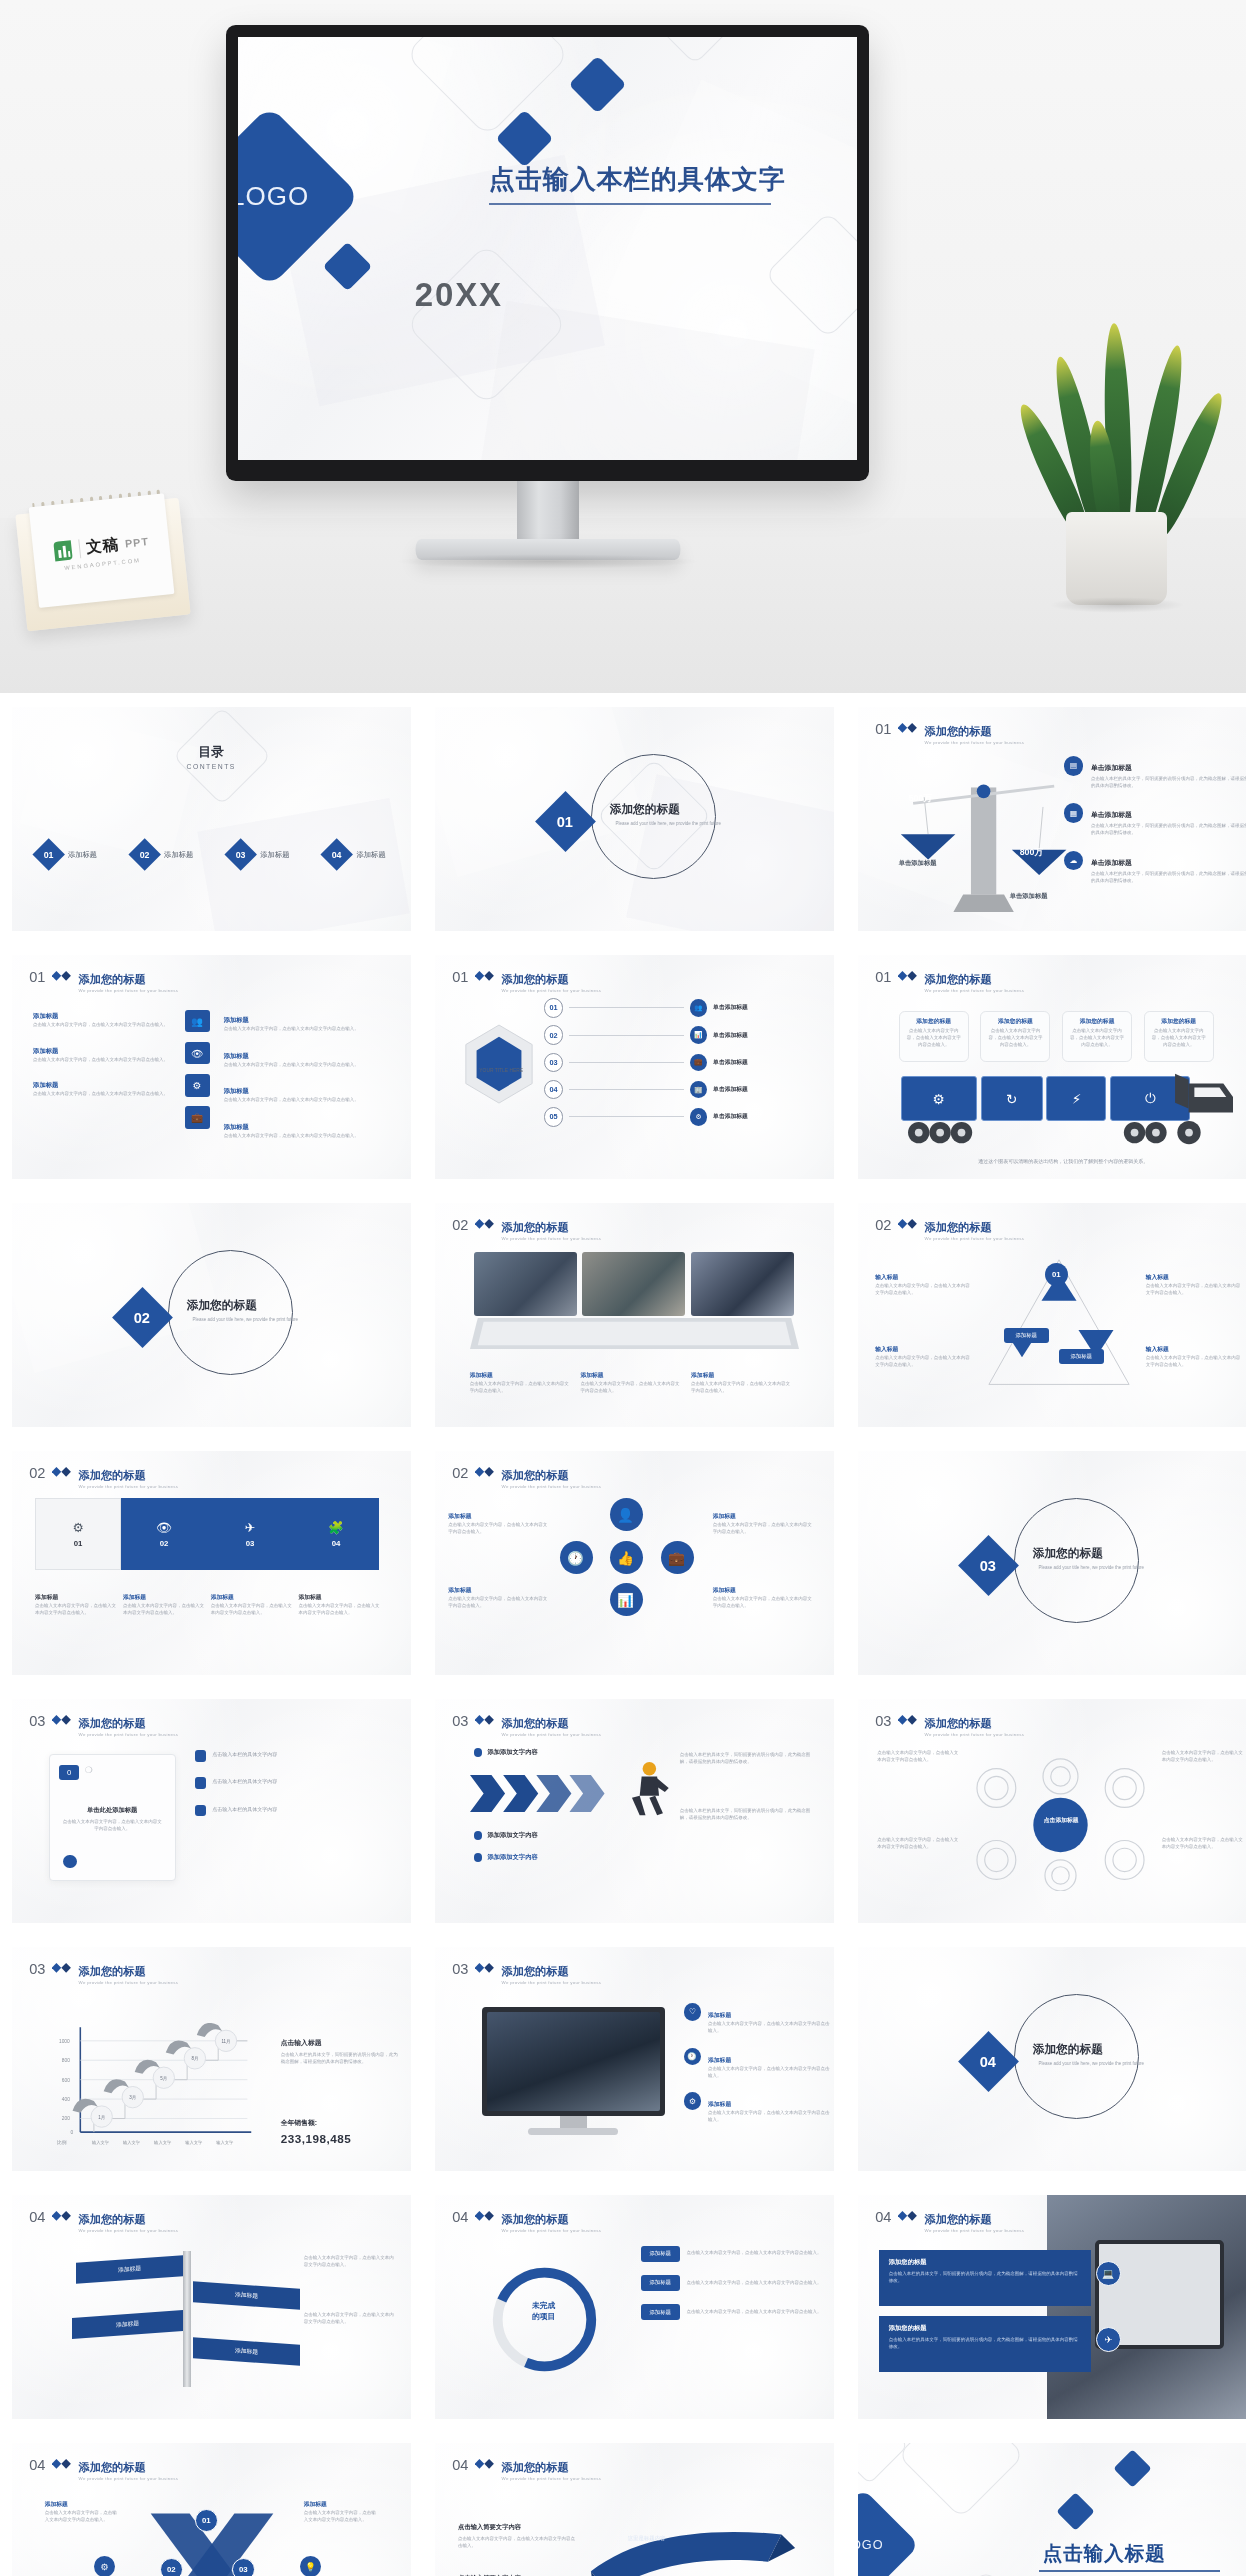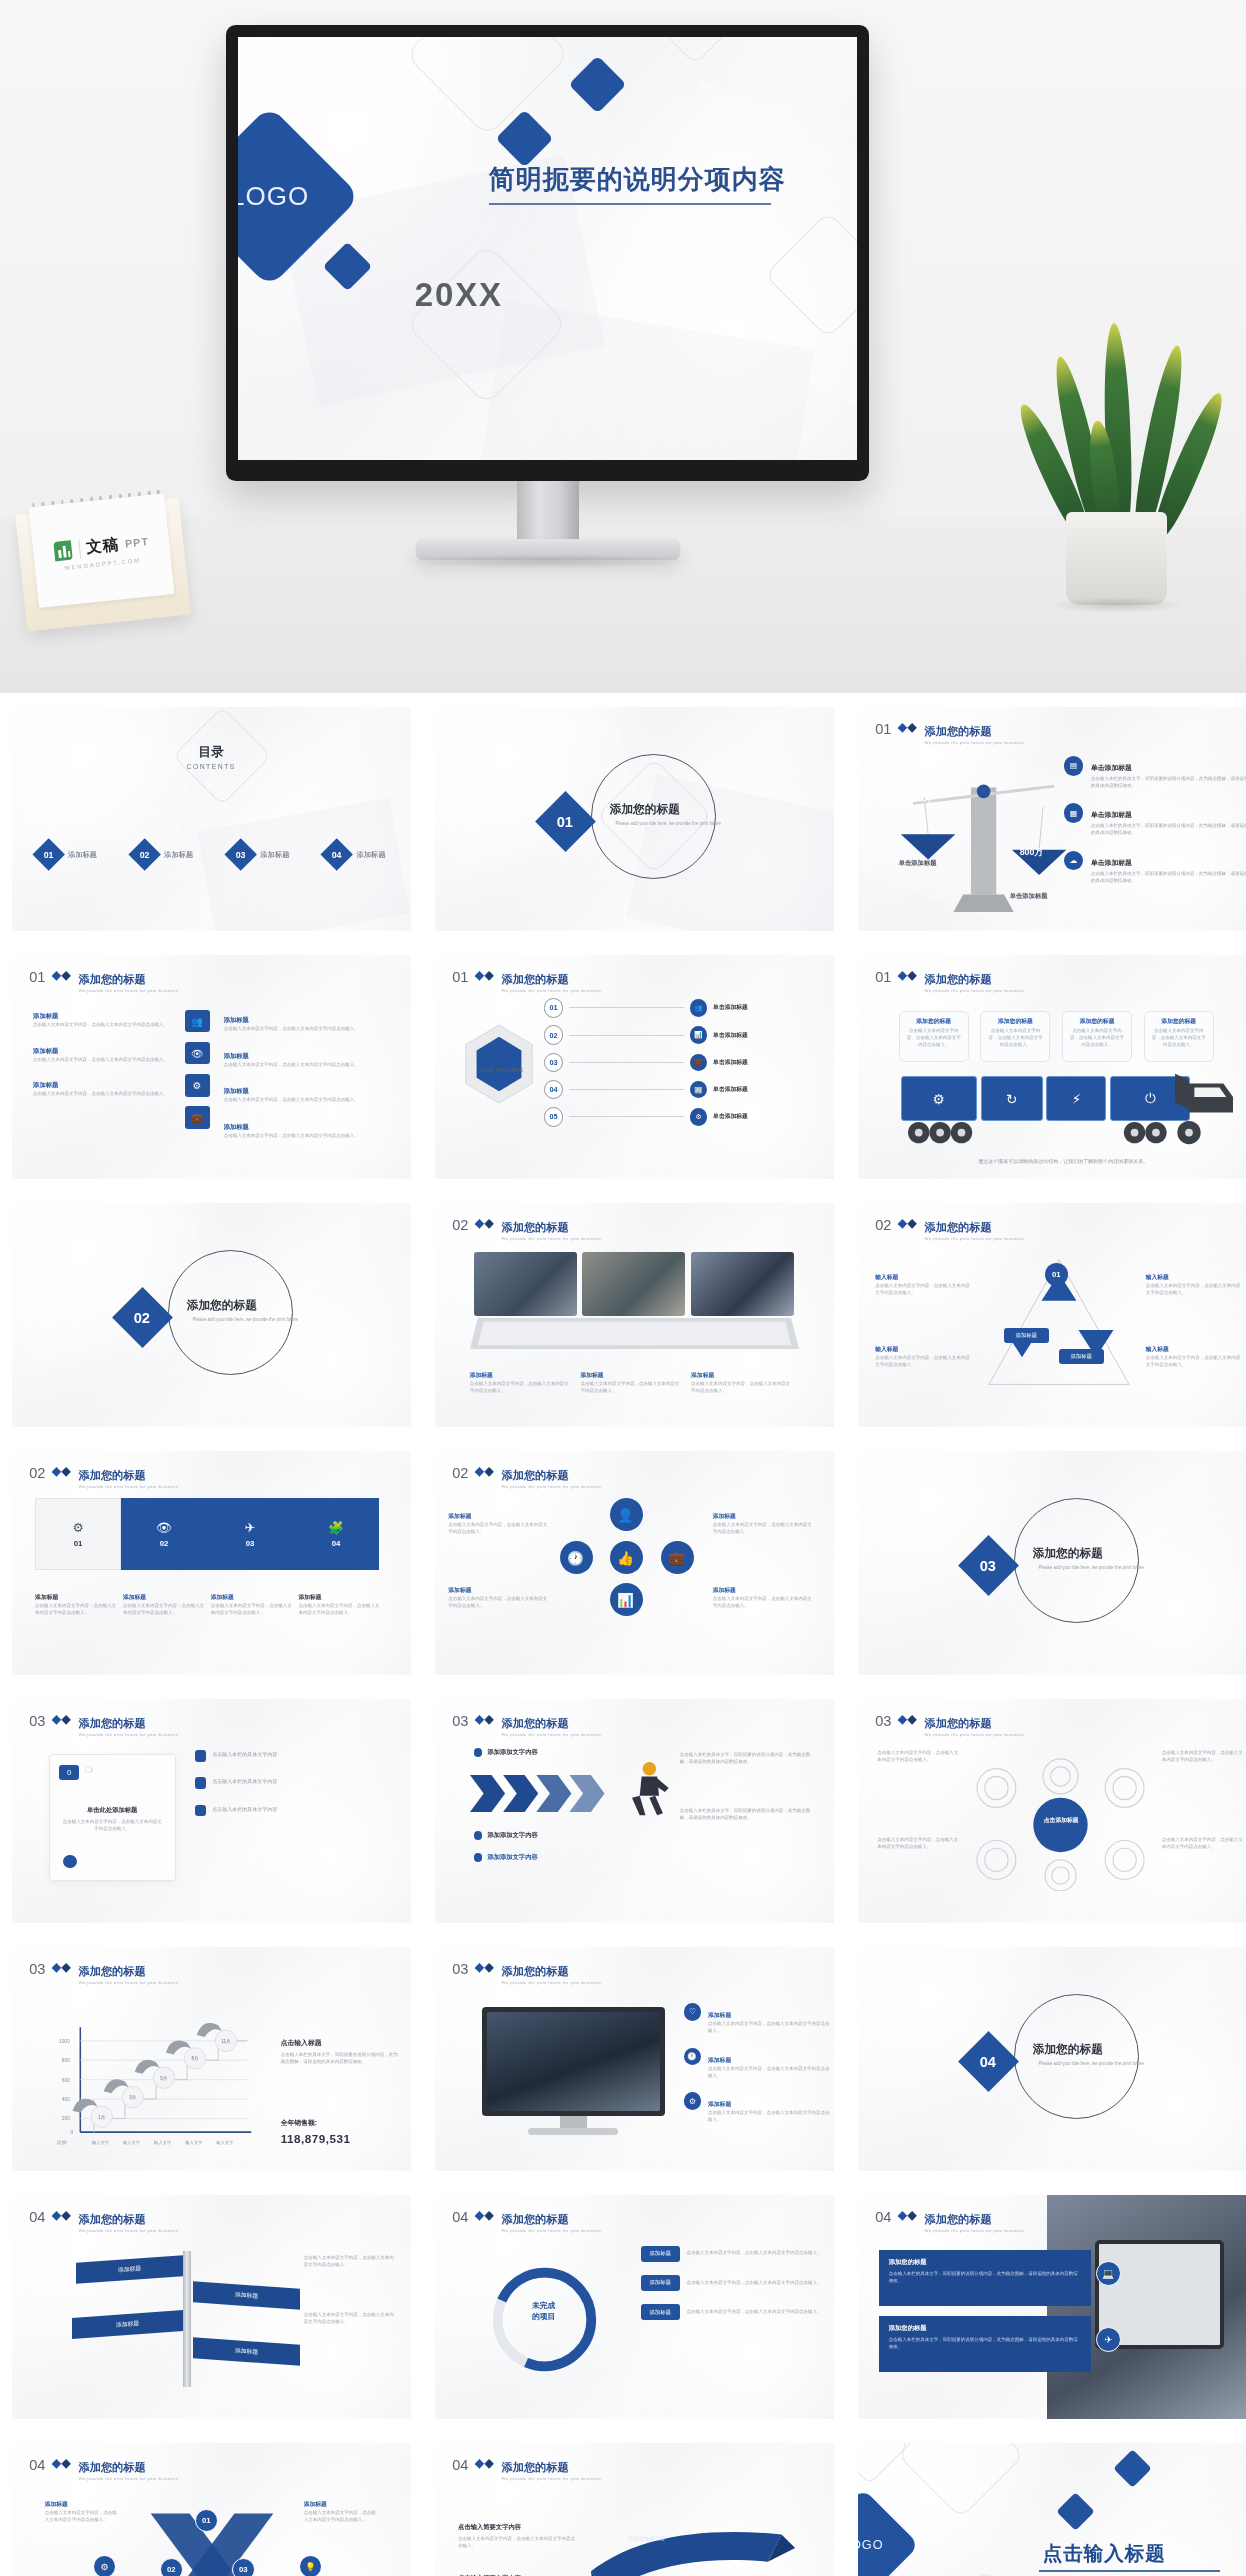--- a/index.html
+++ b/index.html
@@ -219,21 +219,21 @@
         <div class="dia outline" style="left:545px;top:193px;width:90px;height:90px;"></div>
 
         <div class="dia solid" style="left:339px;top:27px;width:41px;height:41px;"></div>
         <div class="dia solid" style="left:266px;top:81px;width:41px;height:41px;"></div>
         <div class="dia solid" style="left:92px;top:212px;width:35px;height:35px;"></div>
 
         <div class="logo-badge" style="left:-33px;top:95px;">
           <span>LOGO</span>
         </div>
 
-        <div class="hero-title" style="left:251px;top:125px;font-size:26px;">简明扼要的说明分项内容</div>
+        <div class="hero-title" style="left:251px;top:125px;font-size:26px;">点击输入本栏的具体文字</div>
         <div class="hero-rule" style="left:251px;top:166px;width:282px;"></div>
         <div class="hero-year" style="left:177px;top:239px;">20XX</div>
       </div>
     </div>
     <div class="monitor-neck"></div>
     <div class="monitor-base"></div>
   </div>
 
   <div class="plant">
     <div class="leaf" style="left:76px;height:214px;transform:rotate(-2deg);"></div>
@@ -925,21 +925,21 @@
         <path d="M120 32 q8 -12 18 -6 l-4 -6 q-16 -8 -22 10 z"></path>
         <path d="M152 14 q8 -12 18 -6 l-4 -6 q-16 -8 -22 10 z"></path>
       </g>
     </svg>
     <div style="position:absolute;left:269px;top:84px;width:117px;">
       <b class="h-s" style="font-size:6.8px;">点击输入标题</b>
       <div class="tiny" style="margin-top:2.9px;">点击输入本栏的具体文字，简明扼要的说明分项内容，此为概念图解，请根据您的具体内容酌情修改。</div>
     </div>
     <div style="position:absolute;left:269px;top:164px;">
       <b style="font-size:6.8px;color:#2f3440;">全年销售额:</b>
-      <div style="font-size:11.7px;font-weight:700;color:#2f3440;letter-spacing:0.5px;margin-top:2.9px;">118,879,531</div>
+      <div style="font-size:11.7px;font-weight:700;color:#2f3440;letter-spacing:0.5px;margin-top:2.9px;">233,198,485</div>
     </div>
   </div>
 
   <div class="thumb">
     <div class="slide-bg"></div>
     <div class="sl-head">
       <span class="sl-num">03</span>
       <span class="sl-ico">
         <svg width="19.5" height="9.7" viewBox="0 0 20 10">
             <rect x="1" y="1.5" width="7" height="7" transform="rotate(45 4.5 5)" fill="#23539f"></rect>

